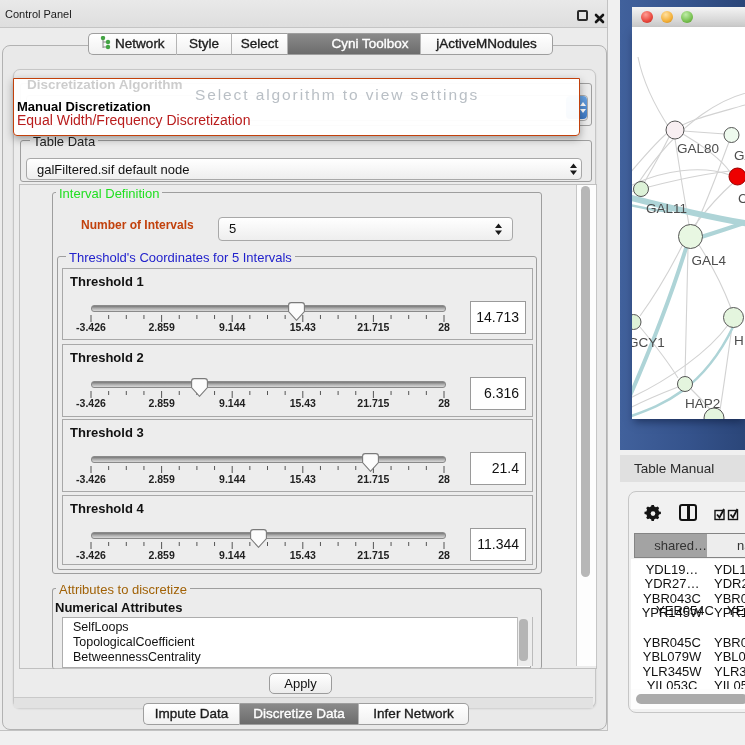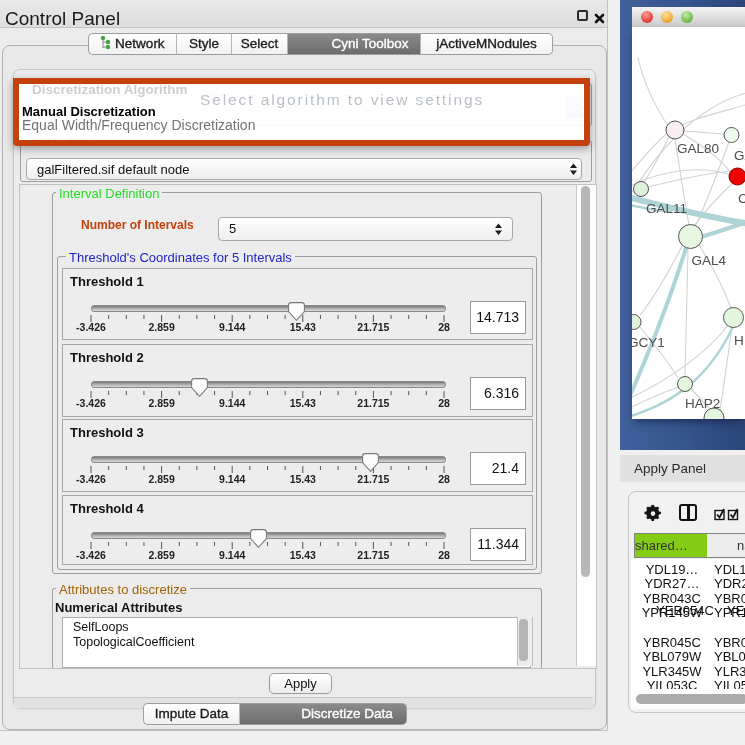--- a/index.html
+++ b/index.html
@@ -5,21 +5,21 @@
   html,body{margin:0;padding:0;}
   body{width:745px;height:745px;position:relative;overflow:hidden;
        background:#f0f0f0;font-family:"Liberation Sans",sans-serif;}
   .abs{position:absolute;}
   
   #win{left:0;top:0;width:607px;height:730px;background:#ececec;
        border-right:1px solid #c2c2c2;border-bottom:1px solid #c2c2c2;}
   #titlebar{left:0;top:0;width:607px;height:27px;
     background:linear-gradient(#e9e9e9,#dedede);
     border-bottom:1px solid #c4c4c4;}
-  #titlebar .t{position:absolute;left:5px;top:8px;font-size:19px;color:#1a1a1a;}
+  #titlebar .t{position:absolute;left:5px;top:8px;font-size:11px;color:#1a1a1a;}
   #minbox{left:577px;top:10px;width:7px;height:7px;border:2px solid #2a2a2a;border-radius:2px;}
   #closex{left:594px;top:10px;}
   
   #outer{left:2px;top:45px;width:603px;height:683px;background:#e9e9e9;
     border:1px solid #b2b2b2;border-radius:8px;}
   
   .seg{display:flex;height:20px;}
   .seg span{display:block;height:20px;line-height:20px;text-align:center;
      background:linear-gradient(#ffffff,#f1f1f1);border-top:1px solid #9e9e9e;
      border-bottom:1px solid #9e9e9e;border-right:1px solid #b5b5b5;
@@ -65,35 +65,35 @@
   
   #attrlist{left:62px;top:617px;width:467px;height:49px;background:#fff;
     border:1px solid #adadad;font-size:12.5px;color:#111;overflow:hidden;}
   #attrlist div{padding-left:10px;height:15.3px;line-height:15.3px;}
   
   #applybtn{left:269px;top:673px;width:61px;height:19px;
     background:linear-gradient(#ffffff,#ececec);border:1px solid #9c9c9c;
     border-radius:5px;text-align:center;line-height:19px;font-size:13px;color:#111;}
   
   #popup{left:13px;top:78px;width:565px;height:56px;background:rgba(255,255,255,0.965);
-    border:6px solid #c2410c;border-radius:0 0 4px 4px;
+    border:1px solid #c2410c;border-radius:0 0 4px 4px;
     box-shadow:0 3px 9px rgba(0,0,0,0.35);}
   
   #bluedesk{left:620px;top:0;width:125px;height:450px;
      background:linear-gradient(90deg,#41619c,#35538c 55%,#2b4679);}
   #nettitle{left:632px;top:7px;width:113px;height:20px;
      background:linear-gradient(#f4f4f4,#c9c9c9);border-bottom:1px solid #8f8f8f;}
   .light{position:absolute;display:block;top:4px;width:12px;height:12px;border-radius:50%;}
   #canvas{left:632px;top:27px;width:113px;height:392px;background:#fff;box-shadow:0 5px 8px -2px rgba(5,15,45,0.5);}
   #tpbar{left:620px;top:455px;width:125px;height:27px;background:#e0e0e0;}
   #tpbar .t{position:absolute;left:14px;top:6px;font-size:13.5px;color:#2a2a2a;}
   #tpanel{left:628px;top:491px;width:130px;height:220px;background:#f1f1f1;
     border:1px solid #c6c6c6;border-radius:8px;}
-  #thead1{left:634px;top:533px;width:72px;height:23px;background:#84cc16;
-    border:1px solid #848484;text-align:left;line-height:23px;font-size:13px;color:#333;}
+  #thead1{left:634px;top:533px;width:72px;height:23px;background:#a3a3a3;
+    border:1px solid #848484;text-align:right;line-height:23px;font-size:13px;color:#333;}
   #thead2{left:707px;top:533px;width:38px;height:23px;background:#ededed;
     border:1px solid #848484;border-left:none;font-size:13px;color:#333;
     line-height:23px;padding-left:30px;overflow:hidden;}
   #tbody{left:631px;top:559px;width:114px;height:130px;background:#fff;
     overflow:hidden;font-size:13px;color:#111;}
   .trow{position:absolute;width:100%;height:14.75px;line-height:14.75px;}
   .trow .c1{position:absolute;left:0;width:82px;text-align:center;}
   .trow .c2{position:absolute;left:83px;white-space:nowrap;}
   #hsb{left:631px;top:689px;width:114px;height:20px;background:#fdfdfd;}
   #hsbthumb{left:636px;top:694px;width:112px;height:10px;background:#ababab;border-radius:5px;}
@@ -320,36 +320,38 @@
       <div class="vfield">11.344</div>
     </div>
   </div>
 
 <div class="abs group" style="left:52px;top:588px;width:488px;height:80px;border-bottom:none;"></div>
 <div class="abs gtitle" style="left:56px;top:582px;color:#a16207;">Attributes to discretize</div>
 <div class="abs" style="left:55px;top:600px;font-size:13px;font-weight:bold;color:#111;">Numerical Attributes</div>
 <div class="abs" id="attrlist">
   <div style="margin-top:1.5px;">SelfLoops</div>
   <div>TopologicalCoefficient</div>
+  <div>BetweennessCentrality</div>
 </div>
 <div class="abs" style="left:517px;top:617px;width:14px;height:49px;background:#ededed;border:1px solid #bbb;border-top:none;border-bottom:none;"></div>
 <div class="abs" style="left:519px;top:619px;width:9px;height:42px;background:#b5b5b5;border-radius:4px;"></div>
 
 <div class="abs" id="applybtn">Apply</div>
 
 <div class="abs seg" id="botseg">
   <span style="width:95px;">Impute Data</span>
-  <span class="sel" style="width:118px;padding-left:48px;">Discretize Data</span>
+  <span class="sel" style="width:118px;">Discretize Data</span>
+  <span style="width:109px;">Infer Network</span>
 </div>
 
 <div class="abs" id="popup">
   <div class="abs" style="left:13px;top:-2px;width:400px;font-size:13.5px;color:rgba(90,90,90,0.30);font-weight:bold;">Discretization Algorithm</div>
   <div class="abs" style="left:181px;top:7px;font-size:15.5px;color:#b9bfc5;letter-spacing:1.9px;">Select algorithm to view settings</div>
   <div class="abs" style="left:3px;top:20px;font-size:13px;font-weight:bold;color:#000;">Manual Discretization</div>
-  <div class="abs" style="left:3px;top:33px;font-size:14px;color:#737373;">Equal Width/Frequency Discretization</div>
+  <div class="abs" style="left:3px;top:33px;font-size:14px;color:#b91c1c;">Equal Width/Frequency Discretization</div>
 </div>
 
 <div class="abs" id="bluedesk"></div>
 <div class="abs" id="nettitle">
   <span class="light" style="left:9px;background:radial-gradient(circle at 40% 30%,#ff9d94,#e8463c 60%,#b02c22);"></span>
   <span class="light" style="left:29px;background:radial-gradient(circle at 40% 30%,#ffe0a0,#f3af37 60%,#c1801a);"></span>
   <span class="light" style="left:49px;background:radial-gradient(circle at 40% 30%,#c0eda8,#77c050 60%,#4e9426);"></span>
 </div>
 <div class="abs" id="canvas">
 <svg width="113" height="392" viewBox="0 0 113 392">
@@ -399,21 +401,21 @@
     <text x="106" y="176">C</text>
     <text x="14" y="185.5">GAL11</text>
     <text x="59.5" y="237.5">GAL4</text>
     <text x="-4" y="320">GCY1</text>
     <text x="102" y="318">HI</text>
     <text x="53" y="380.5">HAP2</text>
   </g>
 </svg>
 </div>
 <div class="abs" id="tpbar">
-    <span class="t">Apply Panel</span>
+    <span class="t">Table Manual</span>
   </div>
 <div class="abs" id="tpanel"></div>
 
 <div class="abs" style="left:644px;top:505px;">
 <svg width="18" height="18" viewBox="0 0 18 18">
   <g fill="#141414">
    <path d="M7.6 0.8 L10.4 0.8 L10.9 3.1 A6.2 6.2 0 0 1 12.9 4.0 L15.0 2.9 L16.9 4.9 L15.8 7.0 A6.2 6.2 0 0 1 16.7 9.0 L19 9.4 L19 12.2 L16.7 12.7 A6.2 6.2 0 0 1 15.8 14.7 L16.9 16.8 L14.9 18.7 L12.9 17.6 A6.2 6.2 0 0 1 10.9 18.5 L10.4 20.8 L7.6 20.8 L7.1 18.5 A6.2 6.2 0 0 1 5.1 17.6 L3.0 18.7 L1.1 16.8 L2.2 14.7 A6.2 6.2 0 0 1 1.3 12.7 L-1 12.2 L-1 9.4 L1.3 9.0 A6.2 6.2 0 0 1 2.2 7.0 L1.1 4.9 L3.1 2.9 L5.1 4.0 A6.2 6.2 0 0 1 7.1 3.1 Z" transform="scale(0.82) translate(1.6,-1.2)"></path>
   </g>
   <circle cx="9" cy="8.6" r="2.3" fill="#f1f1f1"></circle>
 </svg>

